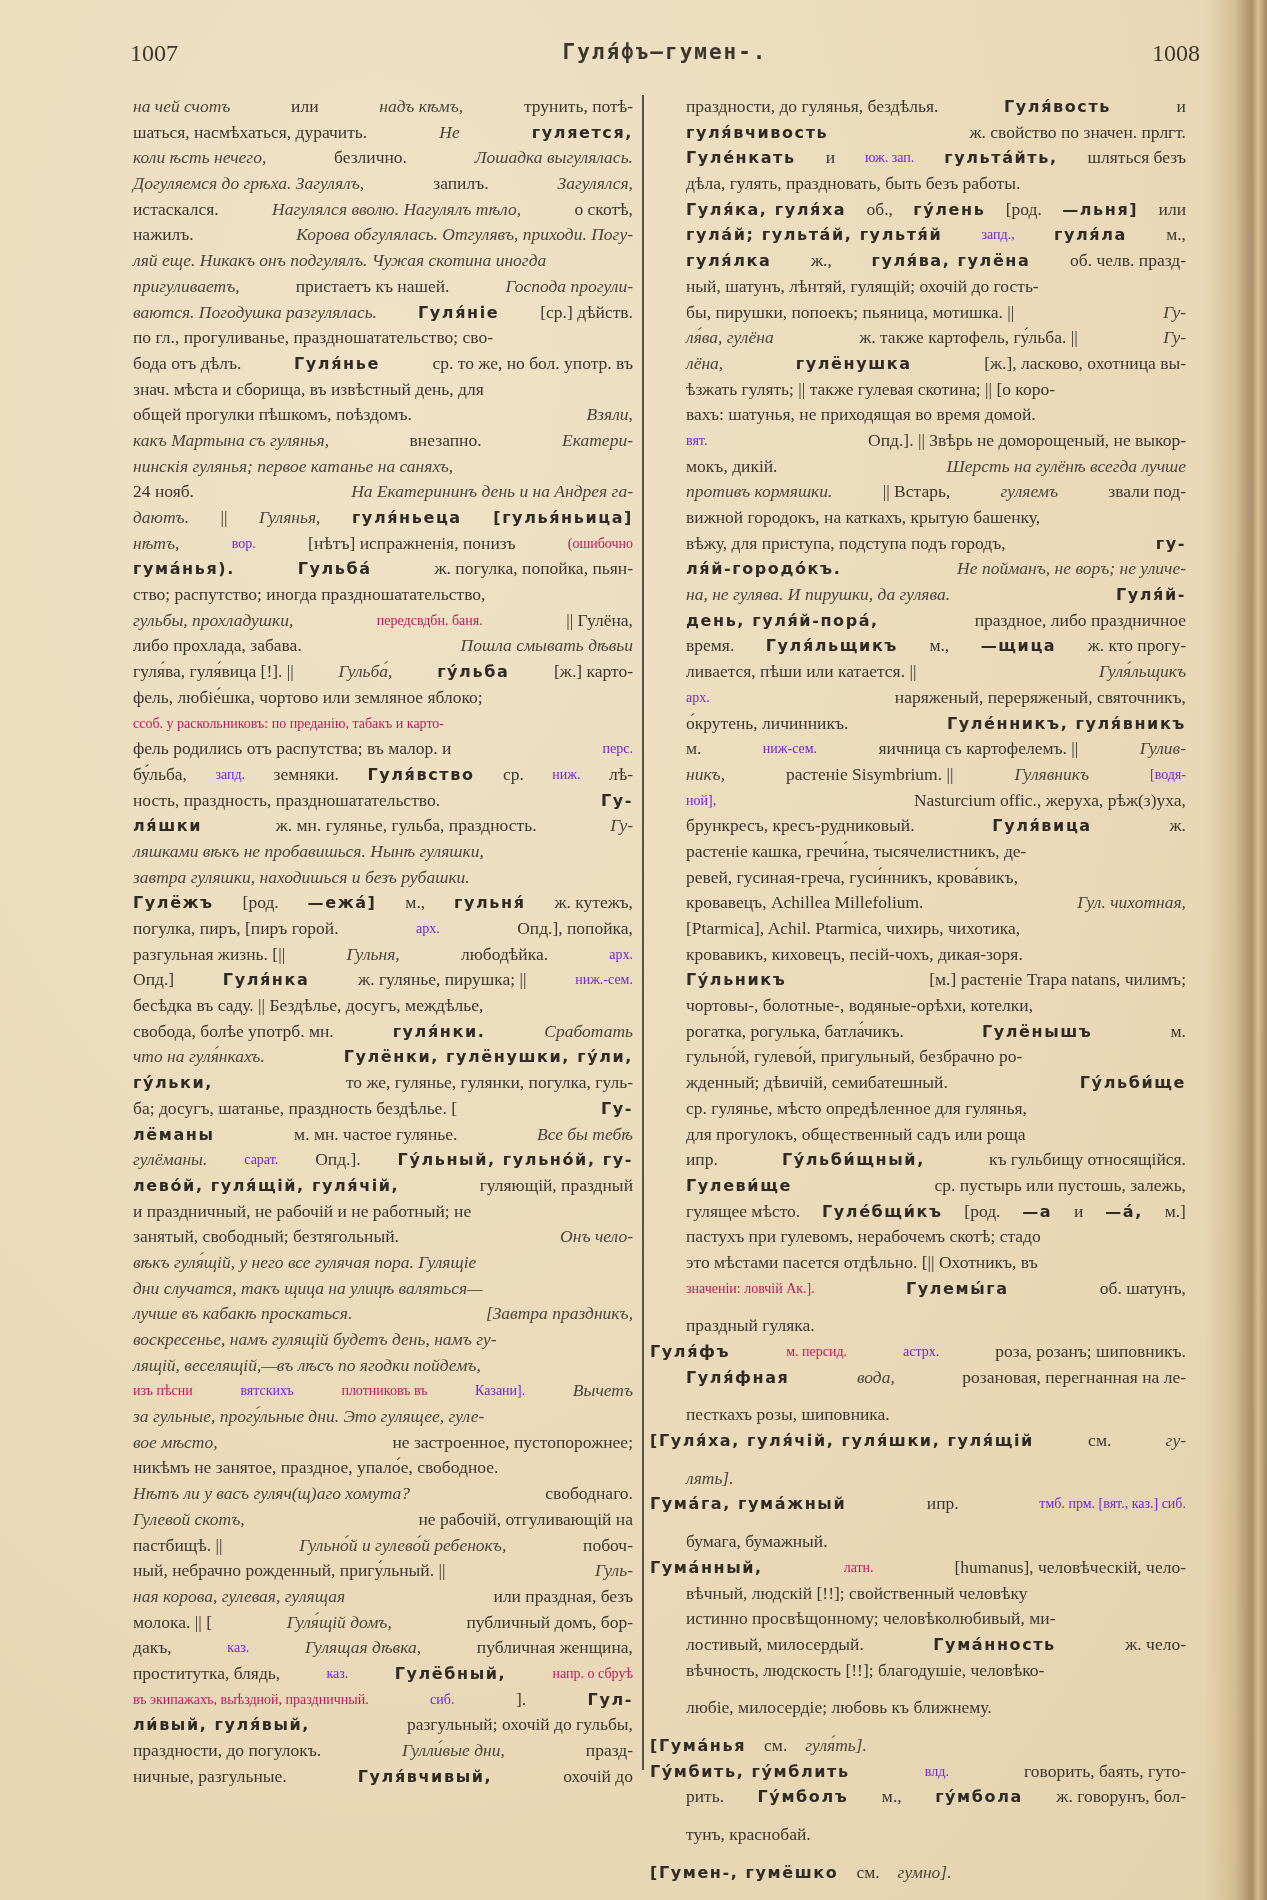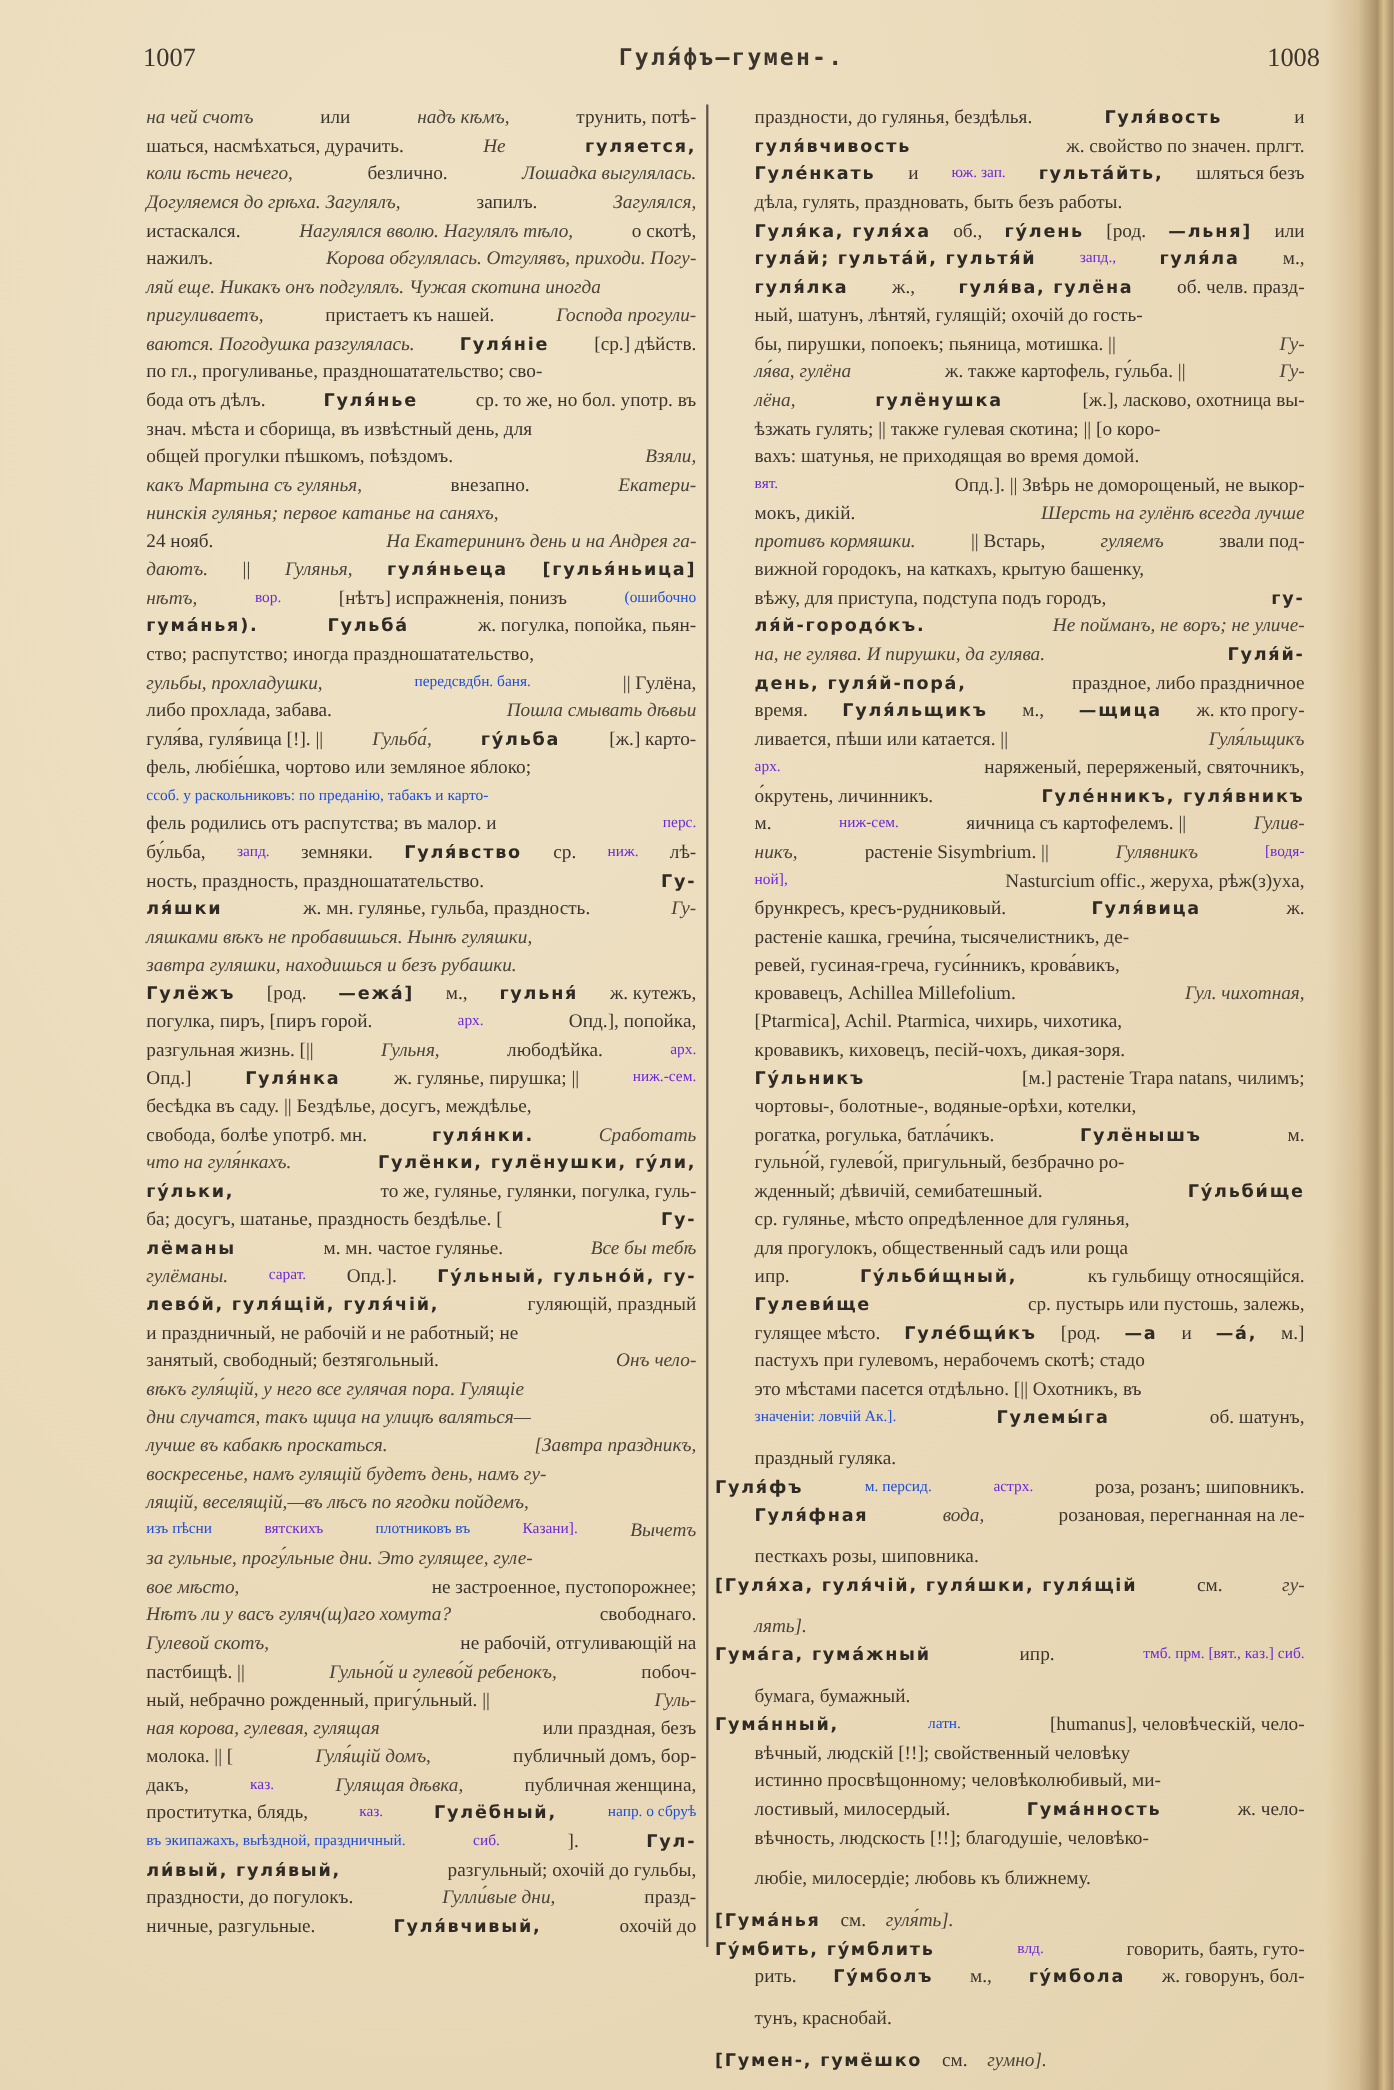--- a/index.html
+++ b/index.html
@@ -33,21 +33,21 @@
     white-space:nowrap; display:flex; justify-content:space-between;
     font-family:"Liberation Serif", serif;
   }
   .line.last { justify-content:flex-start;margin-top:12px; }
   .line.last .seg { margin-right:6px; }
   .col-right .line { padding-left:36px; }
   .col-right .line.hang { padding-left:0;gap:12px; }
   .seg { display:inline-block; }
   .b { font-family:"DejaVu Sans", sans-serif; font-weight:bold; letter-spacing:1.6px; font-size:16px; color:#2f2a24; }
   .i { font-style:italic; color:#4a4339; }
-  .s { font-size:14px; color:#1d4ed8; }
+  .s { font-size:14px; color:#be185d; }
   .si { font-size:14px; color:#6d28d9; }
   .n { }
 </style>
 </head>
 <body>
 
 <div class="page-bg"></div>
 
 <div class="header">
   <span class="pnum-left">1007</span>
@@ -289,20 +289,23 @@
       <span class="seg i">Вычетъ</span>
     </div>
     <div class="line">
       <span class="seg i">за гульные, прогу́льные дни. Это гулящее, гуле-</span>
     </div>
     <div class="line">
       <span class="seg i">вое мѣсто,</span>
       <span class="seg n">не застроенное, пустопорожнее;</span>
     </div>
     <div class="line">
+      <span class="seg n">никѣмъ не занятое, праздное, упало́е, свободное.</span>
+    </div>
+    <div class="line">
       <span class="seg i">Нѣтъ ли у васъ гуляч(щ)аго хомута?</span>
       <span class="seg n">свободнаго.</span>
     </div>
     <div class="line">
       <span class="seg i">Гулевой скотъ,</span>
       <span class="seg n">не рабочій, отгуливающій на</span>
     </div>
     <div class="line">
       <span class="seg n">пастбищѣ. ||</span>
       <span class="seg i">Гульно́й и гулево́й ребенокъ,</span>

